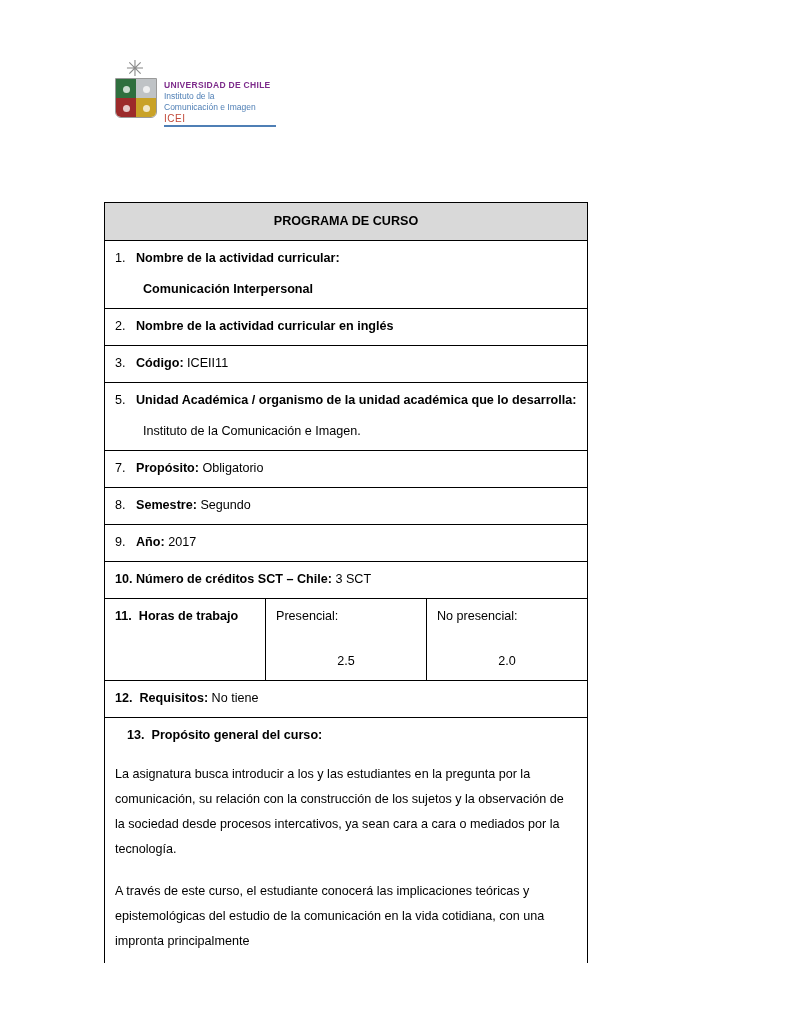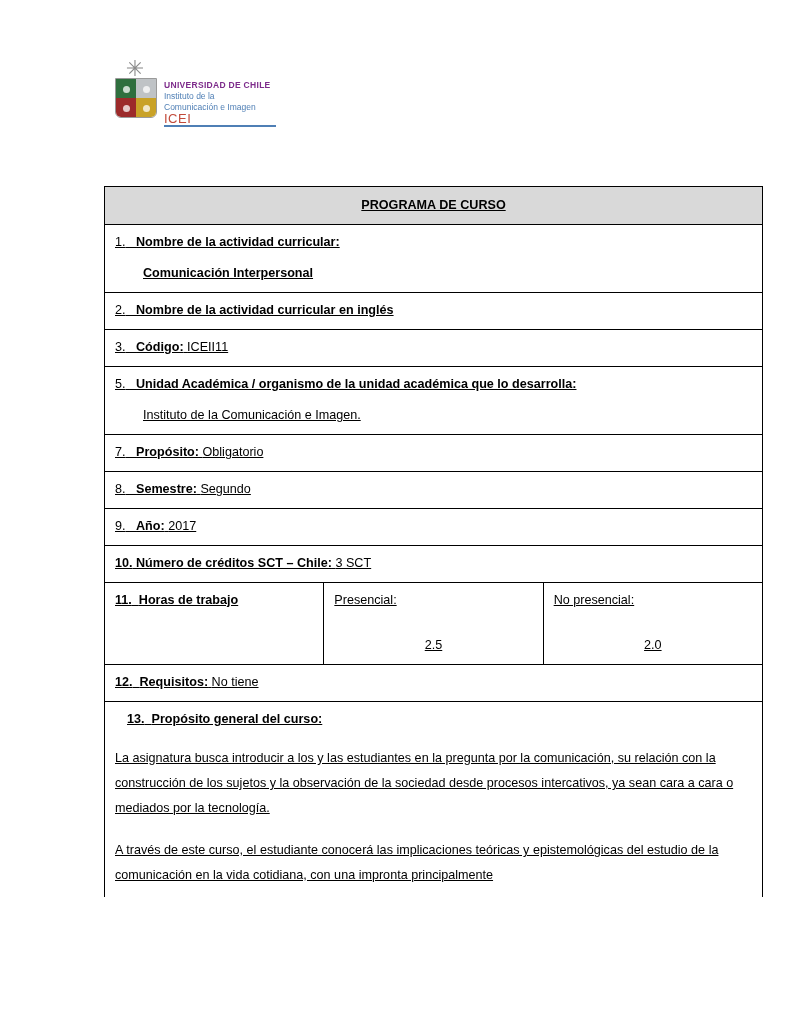--- a/index.html
+++ b/index.html
@@ -95,42 +95,41 @@
     font-size: 8.5px;
     line-height: 11px;
   }
   .logo-line3 {
     color: #4f7fb5;
     font-size: 8.5px;
     line-height: 11px;
   }
   .logo-line4 {
     color: #c24a3a;
-    font-size: 13px;
+    font-size: 10px;
     line-height: 11px;
     letter-spacing: 0.5px;
   }
   .logo-rule {
     position: absolute;
     left: 52px;
     top: 67px;
     width: 112px;
     height: 2px;
     background: #4f7fb5;
   }
 
   
   .doc-table {
     position: absolute;
     left: 104px;
-    top: 186px;
-    width: 659px;
+    top: 202px;
+    width: 484px;
     border-collapse: collapse;
     table-layout: fixed;
-    text-decoration: underline;
   }
   .doc-table td {
     border: 1px solid #000000;
     padding: 8px 10px 9px 10px;
     font-size: 12.6px;
     line-height: 19px;
     vertical-align: top;
   }
   .title-row td {
     background: #d9d9d9;

